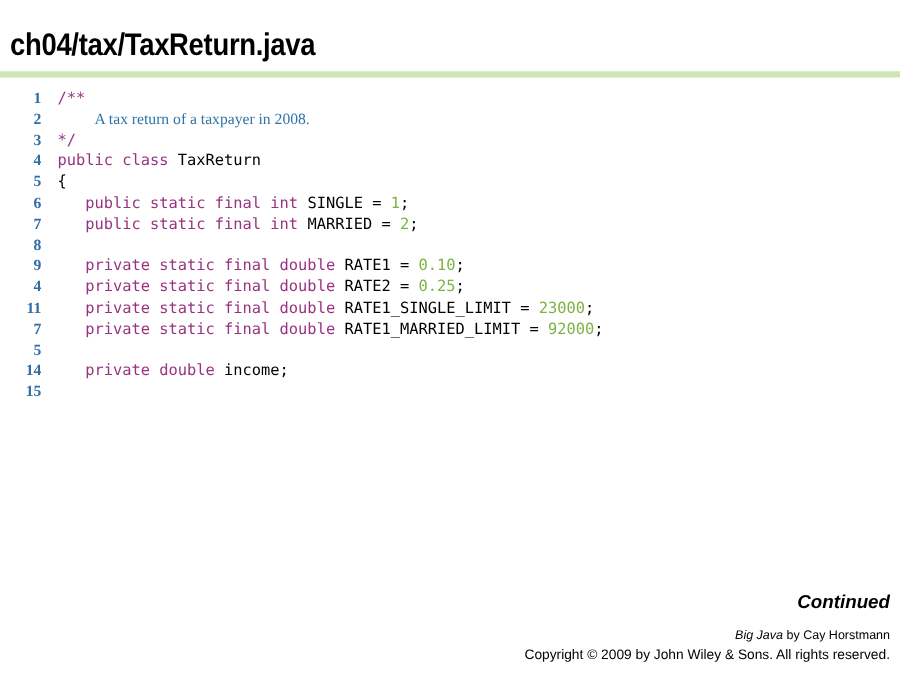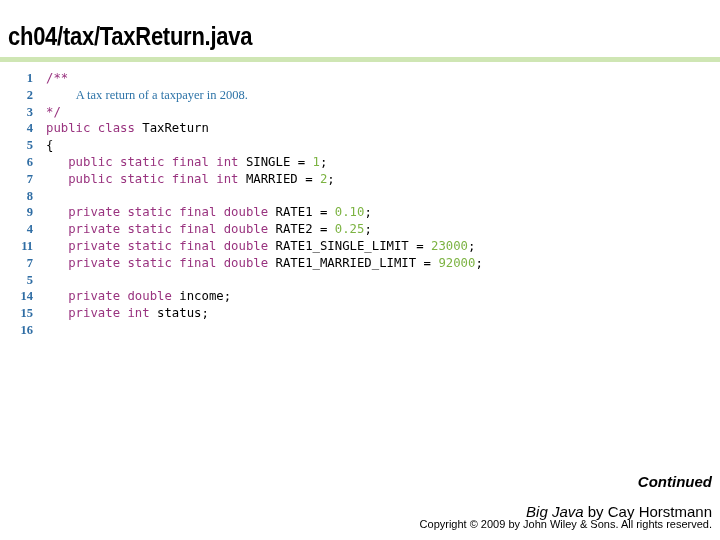--- a/index.html
+++ b/index.html
@@ -90,21 +90,21 @@
     font-style: italic;
     color: #000000;
     text-align: left;
     white-space: nowrap;
   }
   #credit-line {
     position: absolute;
     right: 8px;
     top: 503px;
     font-family: "Liberation Sans", sans-serif;
-    font-size: 15px;
+    font-size: 10px;
     color: #000000;
     text-align: right;
     white-space: nowrap;
   }
   #copyright-line {
     position: absolute;
     right: 8px;
     top: 518px;
     font-family: "Liberation Sans", sans-serif;
     font-size: 11px;
@@ -129,22 +129,21 @@
     <div class="code-row"><span class="line-no">5</span><span class="code-text"><span class="pln">{</span></span></div>
     <div class="code-row"><span class="line-no">6</span><span class="code-text"><span class="pln">   </span><span class="kw">public static final int</span><span class="pln"> SINGLE = </span><span class="num">1</span><span class="pln">;</span></span></div>
     <div class="code-row"><span class="line-no">7</span><span class="code-text"><span class="pln">   </span><span class="kw">public static final int</span><span class="pln"> MARRIED = </span><span class="num">2</span><span class="pln">;</span></span></div>
     <div class="code-row"><span class="line-no">8</span><span class="code-text">&nbsp;</span></div>
     <div class="code-row"><span class="line-no">9</span><span class="code-text"><span class="pln">   </span><span class="kw">private static final double</span><span class="pln"> RATE1 = </span><span class="num">0.10</span><span class="pln">;</span></span></div>
     <div class="code-row"><span class="line-no">4</span><span class="code-text"><span class="pln">   </span><span class="kw">private static final double</span><span class="pln"> RATE2 = </span><span class="num">0.25</span><span class="pln">;</span></span></div>
     <div class="code-row"><span class="line-no">11</span><span class="code-text"><span class="pln">   </span><span class="kw">private static final double</span><span class="pln"> RATE1_SINGLE_LIMIT = </span><span class="num">23000</span><span class="pln">;</span></span></div>
     <div class="code-row"><span class="line-no">7</span><span class="code-text"><span class="pln">   </span><span class="kw">private static final double</span><span class="pln"> RATE1_MARRIED_LIMIT = </span><span class="num">92000</span><span class="pln">;</span></span></div>
     <div class="code-row"><span class="line-no">5</span><span class="code-text">&nbsp;</span></div>
     <div class="code-row"><span class="line-no">14</span><span class="code-text"><span class="pln">   </span><span class="kw">private double</span><span class="pln"> income;</span></span></div>
-    <div class="code-row"><span class="line-no">15</span><span class="code-text"><span class="pln">   </span><span class="kw">private int</span><span class="pln"> status;</span></span></div>
-    <div class="code-row"><span class="line-no">16</span><span class="code-text">&nbsp;</span></div>
+    <div class="code-row"><span class="line-no">15</span></div>
   </div>
 
 <div id="continued">Continued</div>
 
 <div id="credit-line">
   <span class="ital">Big Java</span><span> by Cay Horstmann</span>
 </div>
 
 <div id="copyright-line">Copyright © 2009 by John Wiley &amp; Sons.  All rights reserved.</div>
 

